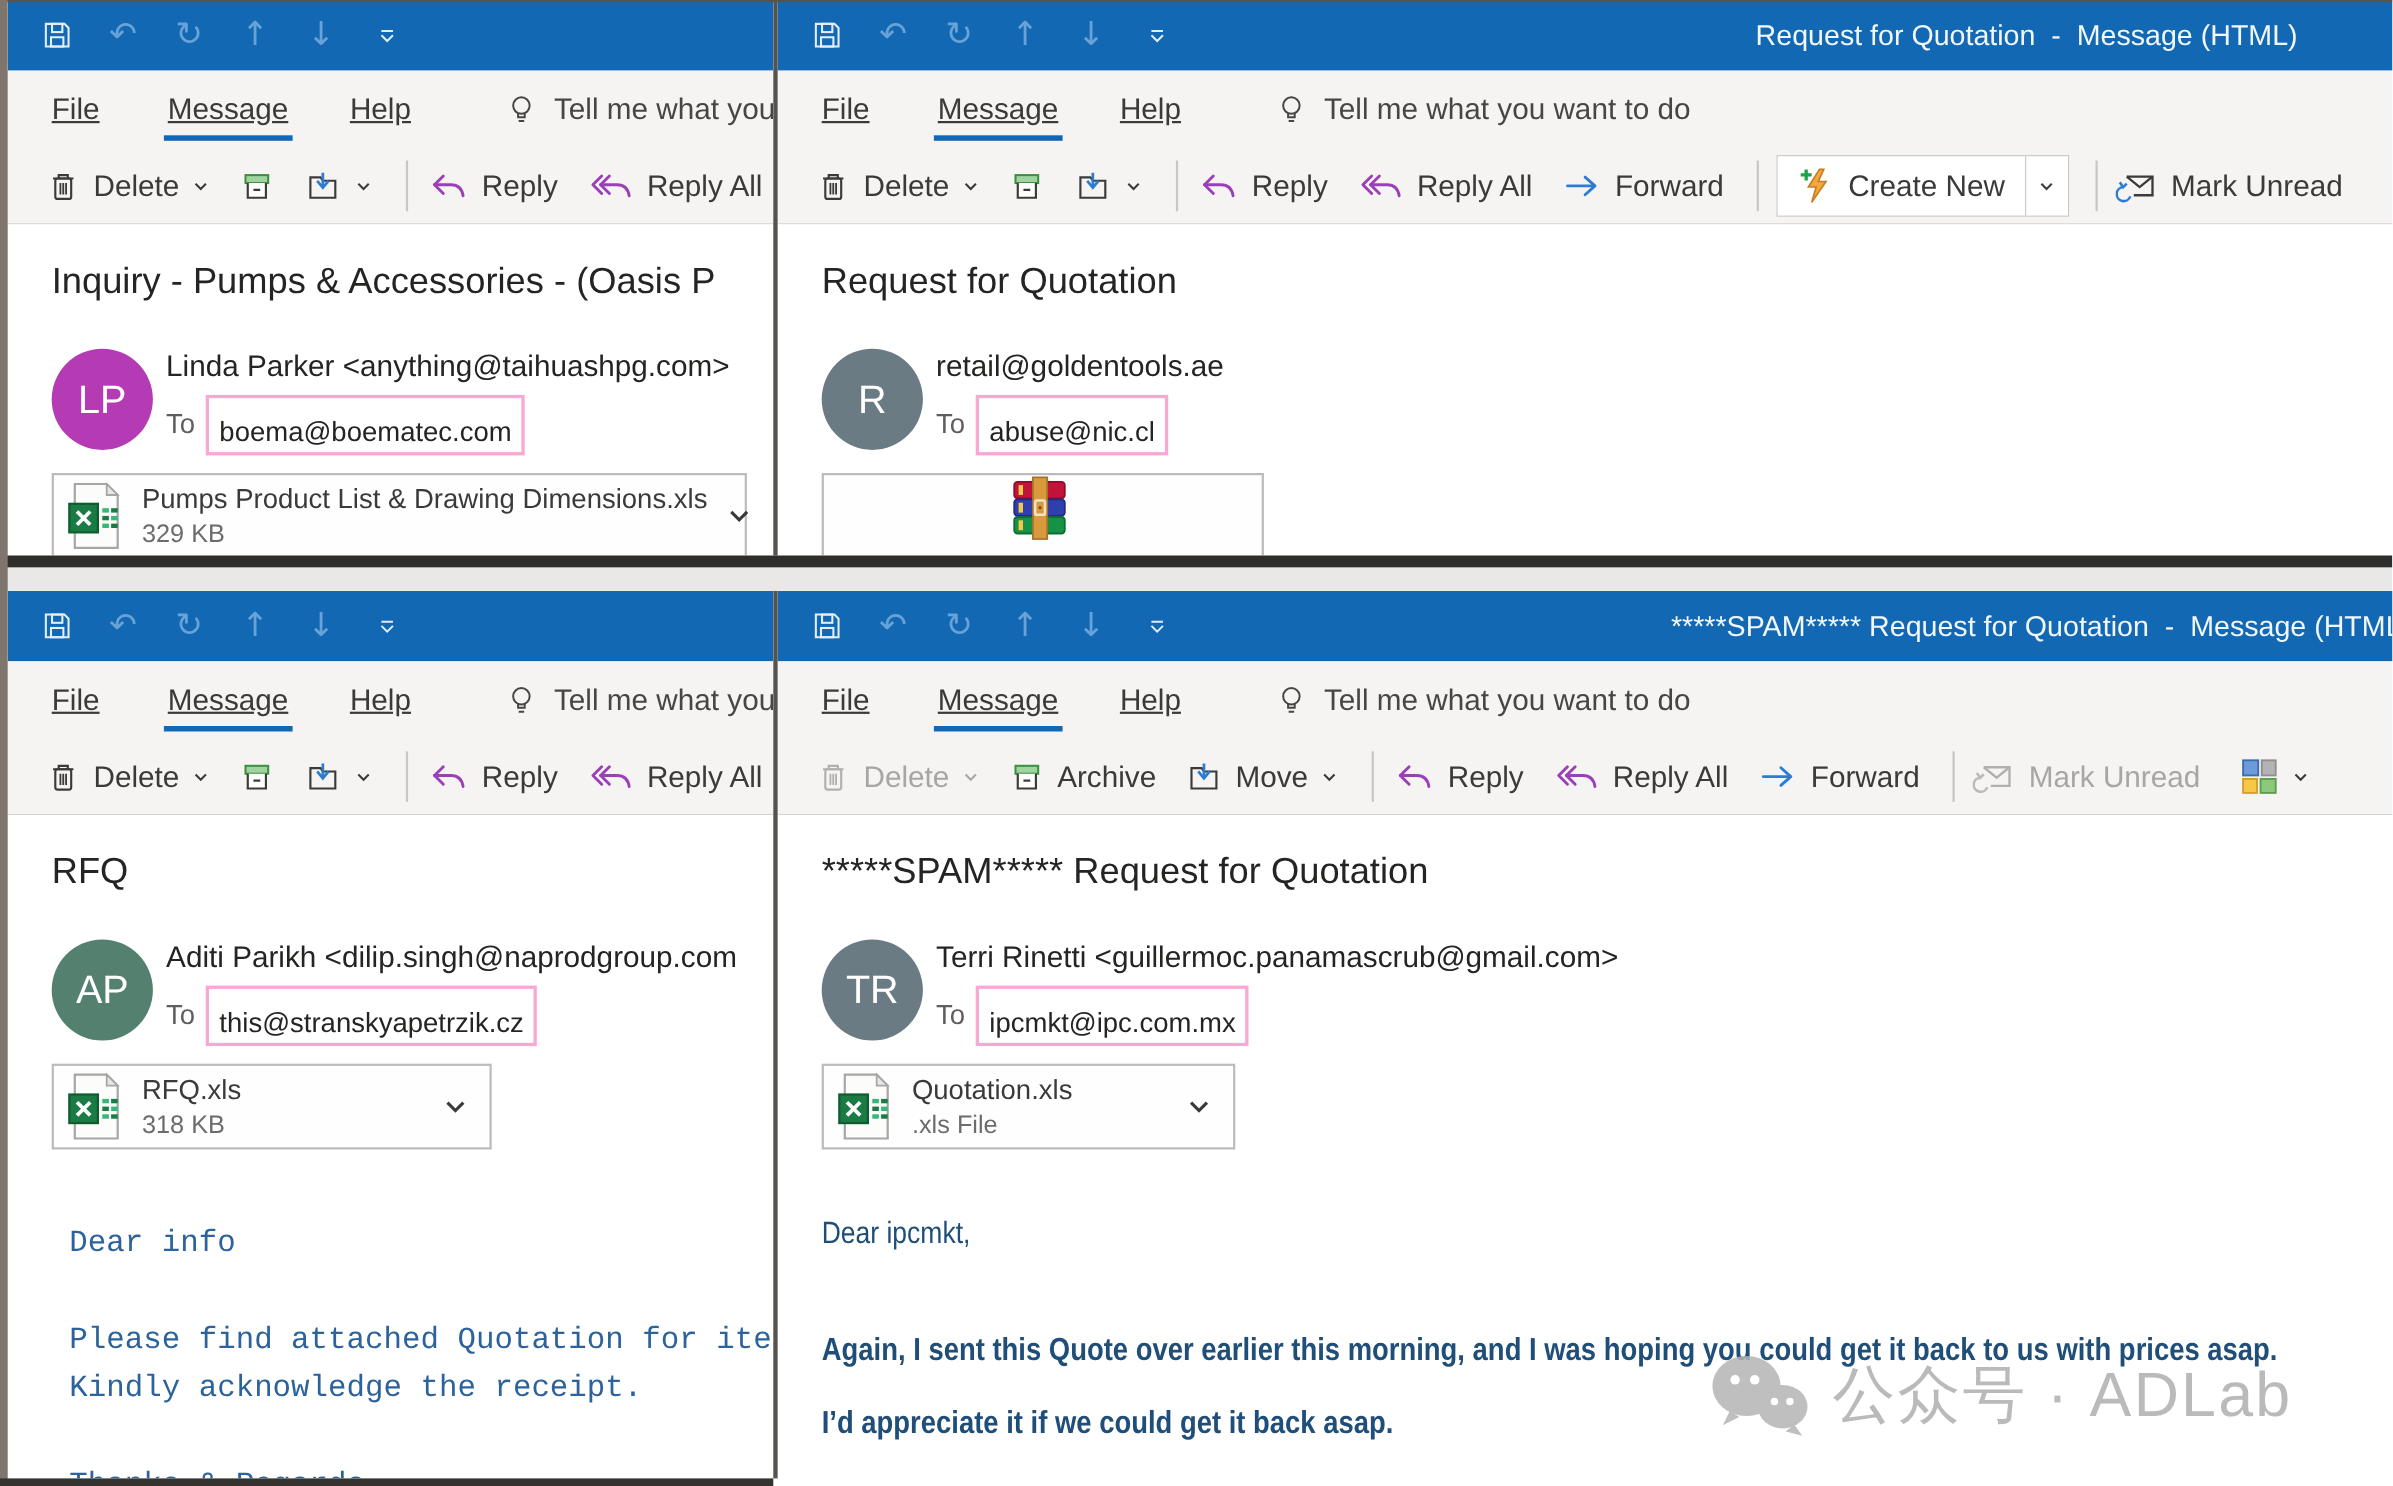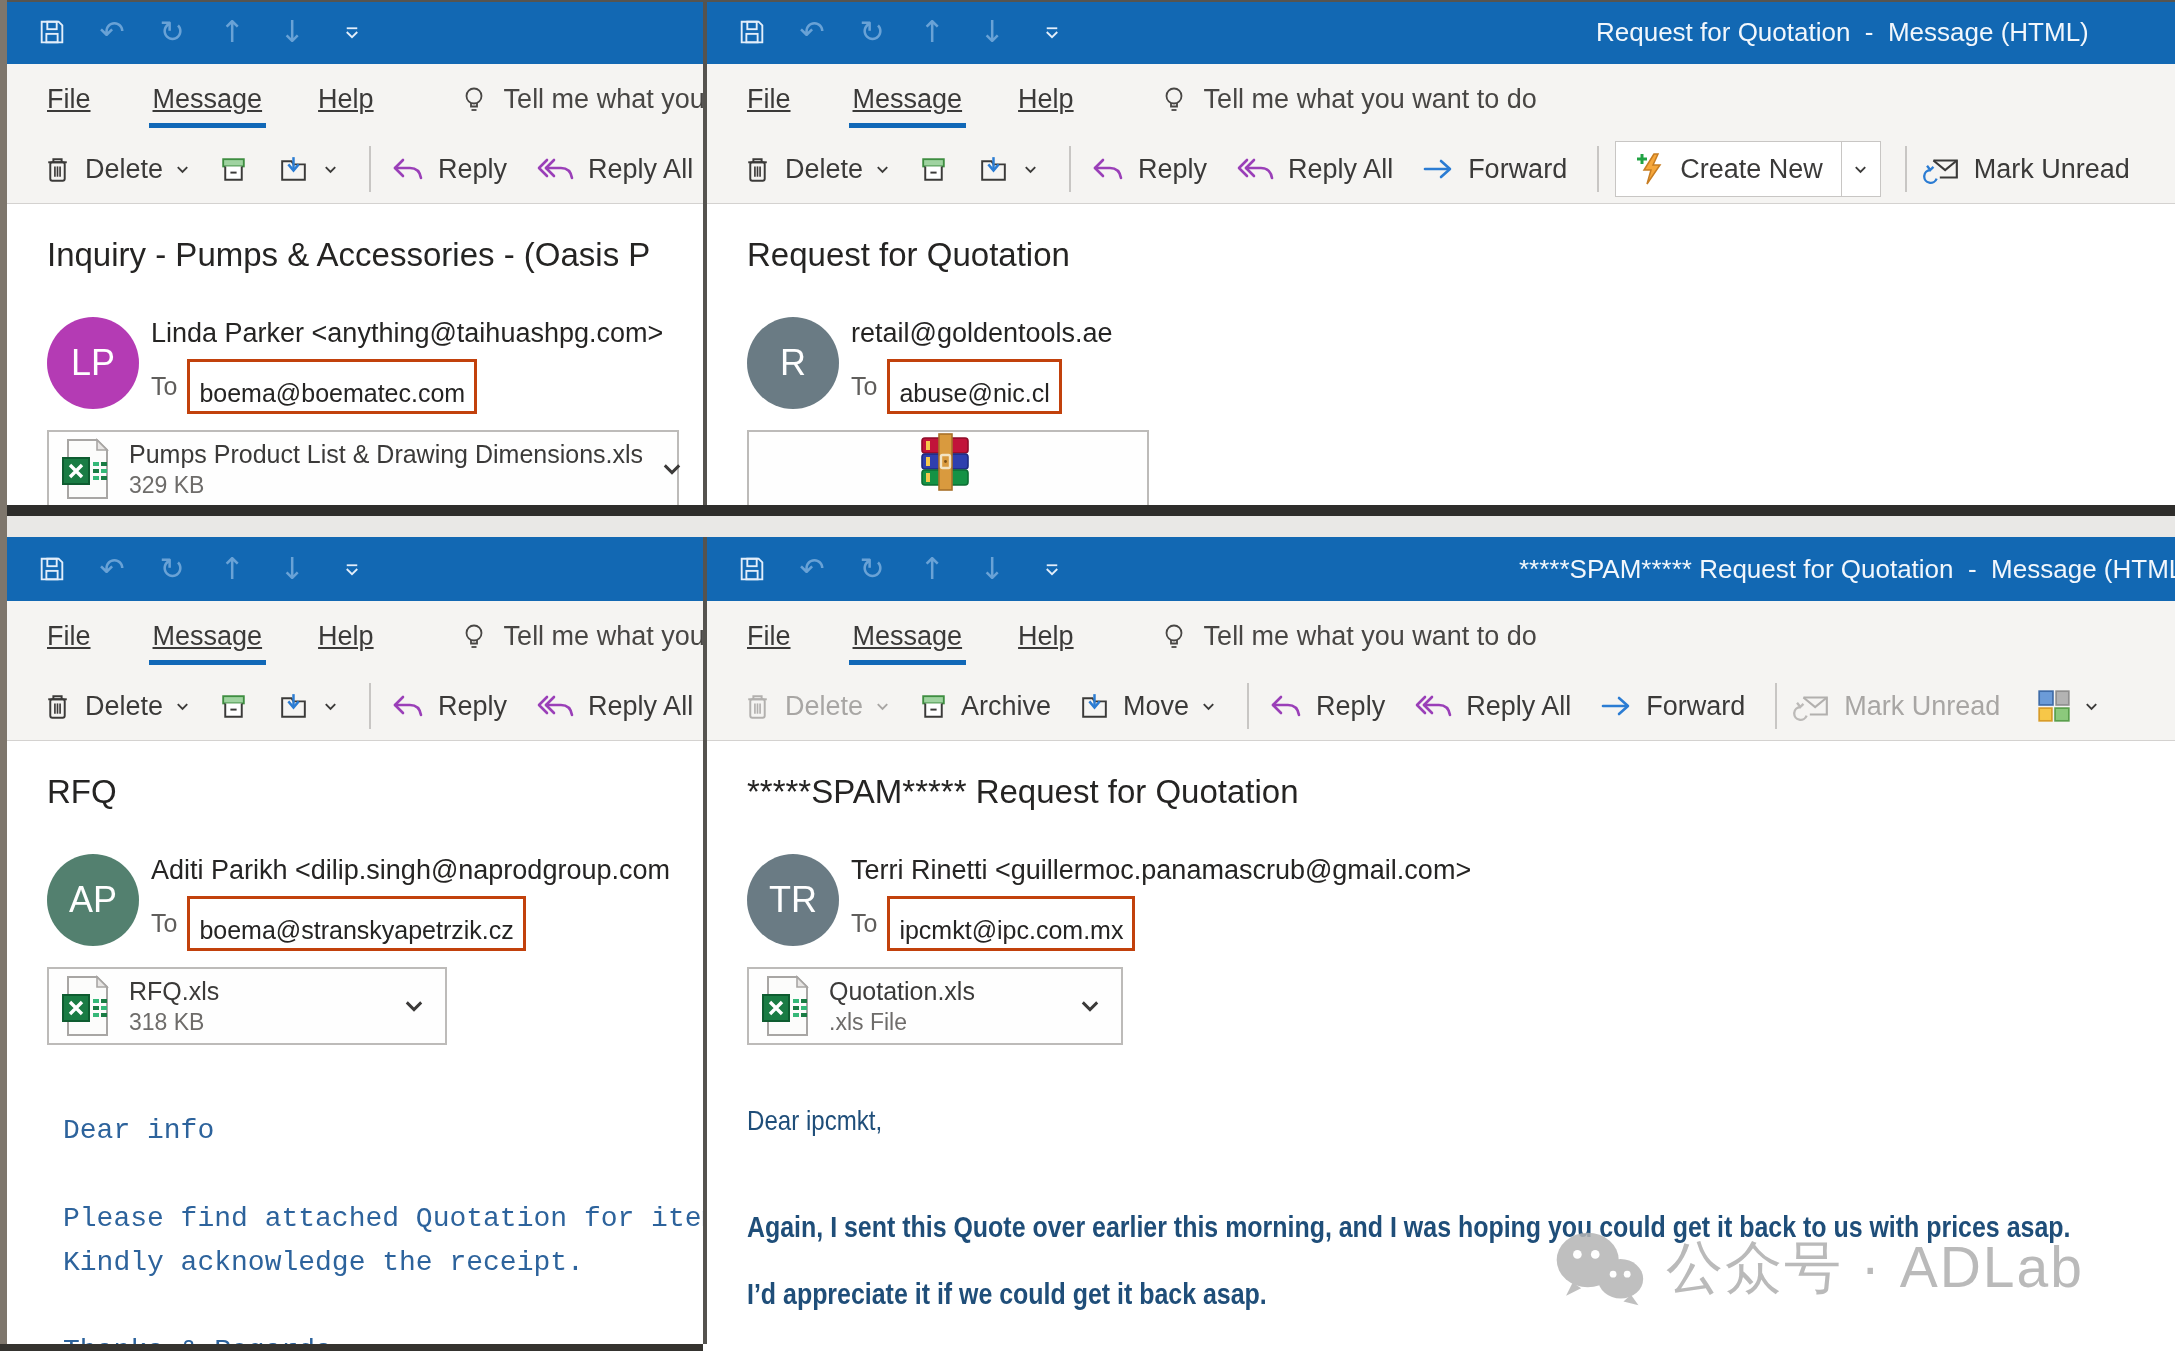--- a/index.html
+++ b/index.html
@@ -48,21 +48,21 @@
   .subject{margin-top:32px;font-size:33px;color:#252423;white-space:nowrap;}
   .sender{display:flex;margin-top:38px;gap:12px;align-items:center;}
   .avatar{width:92px;height:92px;border-radius:50%;color:#fff;font-size:36px;
           display:flex;align-items:center;justify-content:center;flex:0 0 92px;}
   .q-tl .avatar{background:#b43bb4;}
   .q-tr .avatar{background:#6a7b84;}
   .q-bl .avatar{background:#53806f;}
   .q-br .avatar{background:#6a7b84;}
   .sname{font-size:27px;color:#252423;margin-top:6px;white-space:nowrap;}
   .to-row{margin-top:10px;font-size:25px;color:#605e5c;display:flex;align-items:center;}
-  .to-box{border:3px solid #c2410c;color:#252423;padding:17px 9px 3px;margin-left:10px;white-space:nowrap;}
+  .to-box{border:3px solid #f9a8d4;color:#252423;padding:17px 9px 3px;margin-left:10px;white-space:nowrap;}
   .chip{margin-top:16px;height:78px;border:2px solid #bdbbb9;background:#fefefe;display:flex;
         align-items:center;padding:0 18px 0 12px;gap:16px;box-sizing:border-box;}
   .chip-name{font-size:25px;color:#3b3a39;white-space:nowrap;}
   .chip-size{font-size:23px;color:#6e6c6a;margin-top:3px;}
   .chip-chev{margin-left:auto;color:#3b3a39;}
   .w-chip-tl{width:632px;}
   .w-chip-tr{width:402px;flex-direction:column;}
   .w-chip-bl{width:400px;}
   .w-chip-br{width:376px;}
 
@@ -468,21 +468,21 @@
       </span>
     </div>
     <div class="content">
       <div class="subject">RFQ</div>
       <div class="sender">
         <div class="avatar">AP</div>
         <div>
           <div class="sname">Aditi Parikh &lt;dilip.singh@naprodgroup.com</div>
           <div class="to-row">
             <span>To</span>
-            <span class="to-box">boema@stranskyapetrzik.cz</span>
+            <span class="to-box">this@stranskyapetrzik.cz</span>
           </div>
         </div>
       </div>
       <div class="chip w-chip-bl">
         <svg class="icon" width="52" height="62">
             <use href="#i-excel"></use>
           </svg>
         <div>
           <div class="chip-name">RFQ.xls</div>
           <div class="chip-size">318 KB</div>

